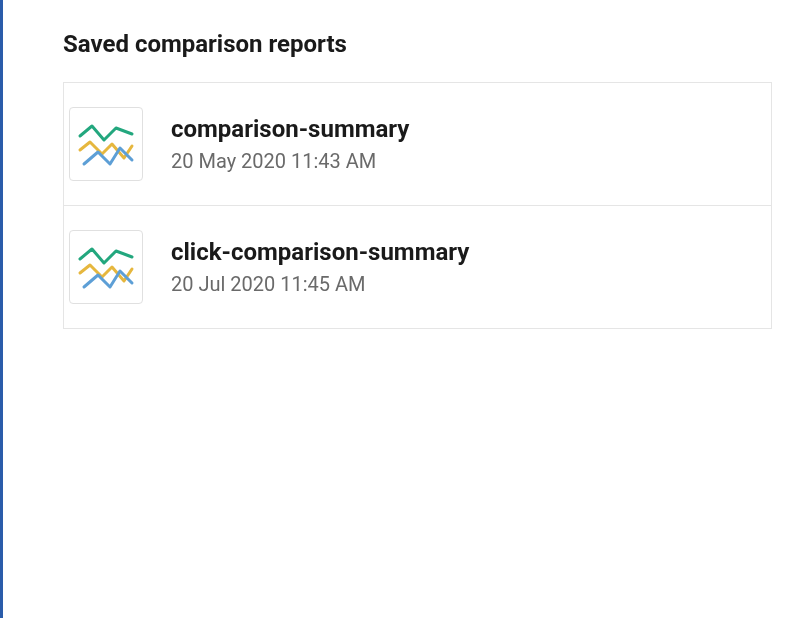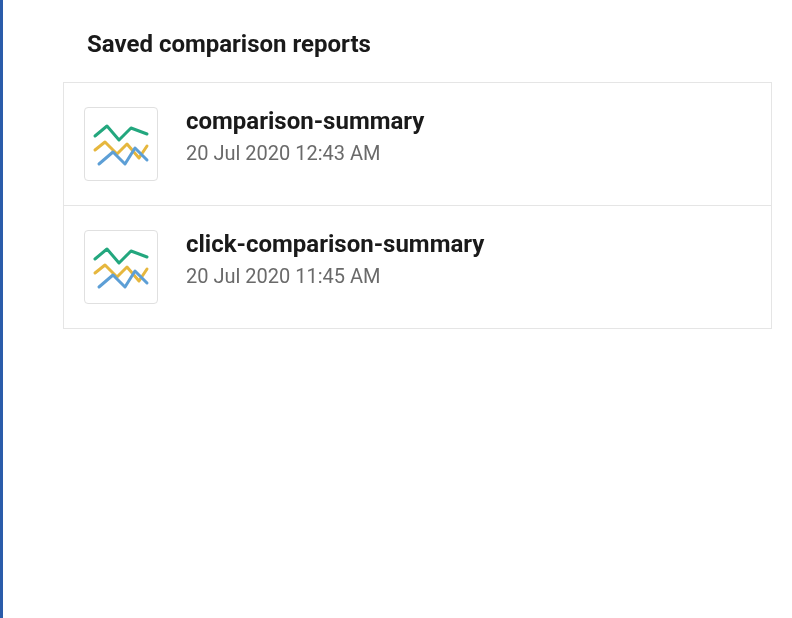--- a/index.html
+++ b/index.html
@@ -16,28 +16,29 @@
     }
     .container {
       border-left: 3px solid #2a5caa;
       height: 100%;
       padding: 30px 0 0 0;
     }
     .section-title {
       font-size: 24px;
       font-weight: 700;
       color: #1a1a1a;
-      margin: 0 0 24px 84px;
+      margin: 0 0 24px 60px;
     }
     .reports-list {
       margin: 0 20px 0 60px;
     }
     .report-item {
       display: flex;
-      padding: 24px 20px;
+      align-items: center;
+      padding: 24px 5px;
       border: 1px solid #e5e5e5;
       border-bottom: none;
       cursor: pointer;
       background: #ffffff;
     }
     .report-item:last-child {
       border-bottom: 1px solid #e5e5e5;
     }
     .report-icon {
       width: 74px;
@@ -80,21 +81,21 @@
     <div class="report-item">
       <div class="report-icon">
         <svg viewBox="0 0 60 48" fill="none" stroke-width="3" stroke-linecap="round" stroke-linejoin="round">
           <polyline points="4,16 16,6 28,20 40,8 56,14" stroke="#23a77e"></polyline>
           <polyline points="4,30 14,22 26,34 36,24 48,38 56,26" stroke="#e6b73e"></polyline>
           <polyline points="8,44 22,32 34,44 44,28 56,40" stroke="#5d9fd6"></polyline>
         </svg>
       </div>
       <div class="report-content">
         <div class="report-title">comparison-summary</div>
-        <div class="report-timestamp">20 Jul 2020 12:43 AM</div>
+        <div class="report-timestamp">20 May 2020 11:43 AM</div>
       </div>
     </div>
 
     <div class="report-item">
       <div class="report-icon">
         <svg viewBox="0 0 60 48" fill="none" stroke-width="3" stroke-linecap="round" stroke-linejoin="round">
           <polyline points="4,16 16,6 28,20 40,8 56,14" stroke="#23a77e"></polyline>
           <polyline points="4,30 14,22 26,34 36,24 48,38 56,26" stroke="#e6b73e"></polyline>
           <polyline points="8,44 22,32 34,44 44,28 56,40" stroke="#5d9fd6"></polyline>
         </svg>

